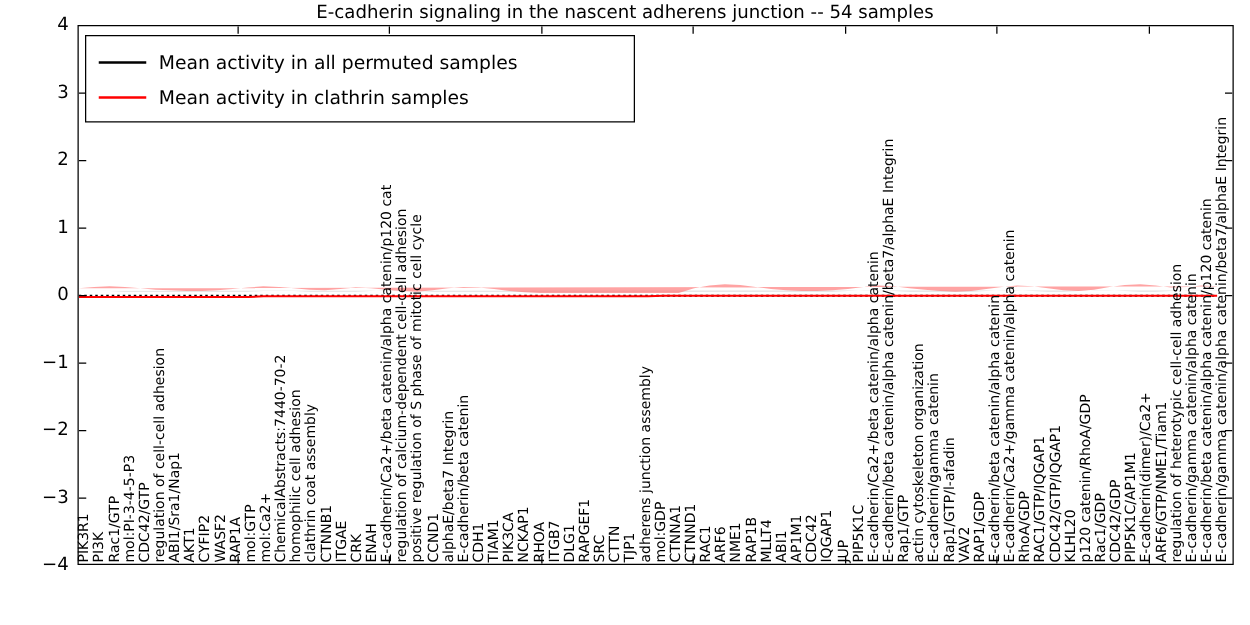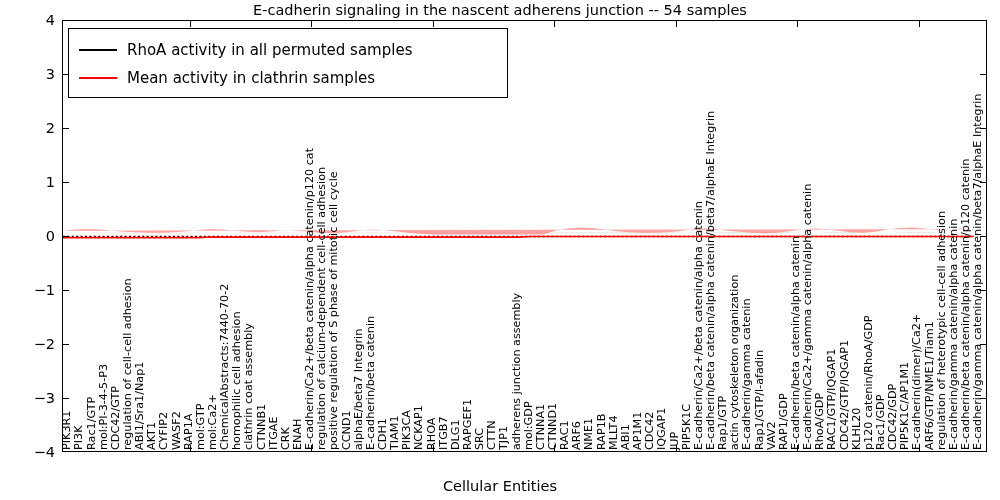--- a/index.html
+++ b/index.html
@@ -46,21 +46,20 @@
 </style>
 </head>
 <body>
 
 <div id="root">
 
   <div id="chart-title">E-cadherin signaling in the nascent adherens junction -- 54 samples</div>
 
   <div id="ylabel-axis">Inferred Activity</div>
 
-  <div id="xlabel-axis">Cellular Entities</div>
 
   <div id="ytick-labels">
       <div class="ylabel-txt" style="top: 445px; right: 945px;">−4</div>
       <div class="ylabel-txt" style="top: 391px; right: 945px;">−3</div>
       <div class="ylabel-txt" style="top: 337px; right: 945px;">−2</div>
       <div class="ylabel-txt" style="top: 283px; right: 945px;">−1</div>
       <div class="ylabel-txt" style="top: 229px; right: 945px;">0</div>
       <div class="ylabel-txt" style="top: 175px; right: 945px;">1</div>
       <div class="ylabel-txt" style="top: 121px; right: 945px;">2</div>
       <div class="ylabel-txt" style="top: 67px; right: 945px;">3</div>
@@ -185,21 +184,21 @@
       <div class="xcat" style="left: 934.549px; bottom: 50px;">ARF6/GTP/NME1/Tiam1</div>
       <div class="xcat" style="left: 946.693px; bottom: 50px;">regulation of heterotypic cell-cell adhesion</div>
       <div class="xcat" style="left: 958.838px; bottom: 50px;">E-cadherin/gamma catenin/alpha catenin</div>
       <div class="xcat" style="left: 970.983px; bottom: 50px;">E-cadherin/beta catenin/alpha catenin/p120 catenin</div>
       <div class="xcat" style="left: 983.128px; bottom: 50px;">E-cadherin/gamma catenin/alpha catenin/beta7/alphaE Integrin</div>
     </div>
 
   <div id="legend">
     <div class="legend-row" style="top:8px;">
       <div class="legend-swatch" style="border-top:2px solid #000000;"></div>
-      <div class="legend-text">RhoA activity in all permuted samples</div>
+      <div class="legend-text">Mean activity in all permuted samples</div>
     </div>
     <div class="legend-row" style="top:36px;">
       <div class="legend-swatch" style="border-top:2px solid #ff0000;"></div>
       <div class="legend-text">Mean activity in clathrin samples</div>
     </div>
   </div>
 
 </div>
 
 </body></html>

